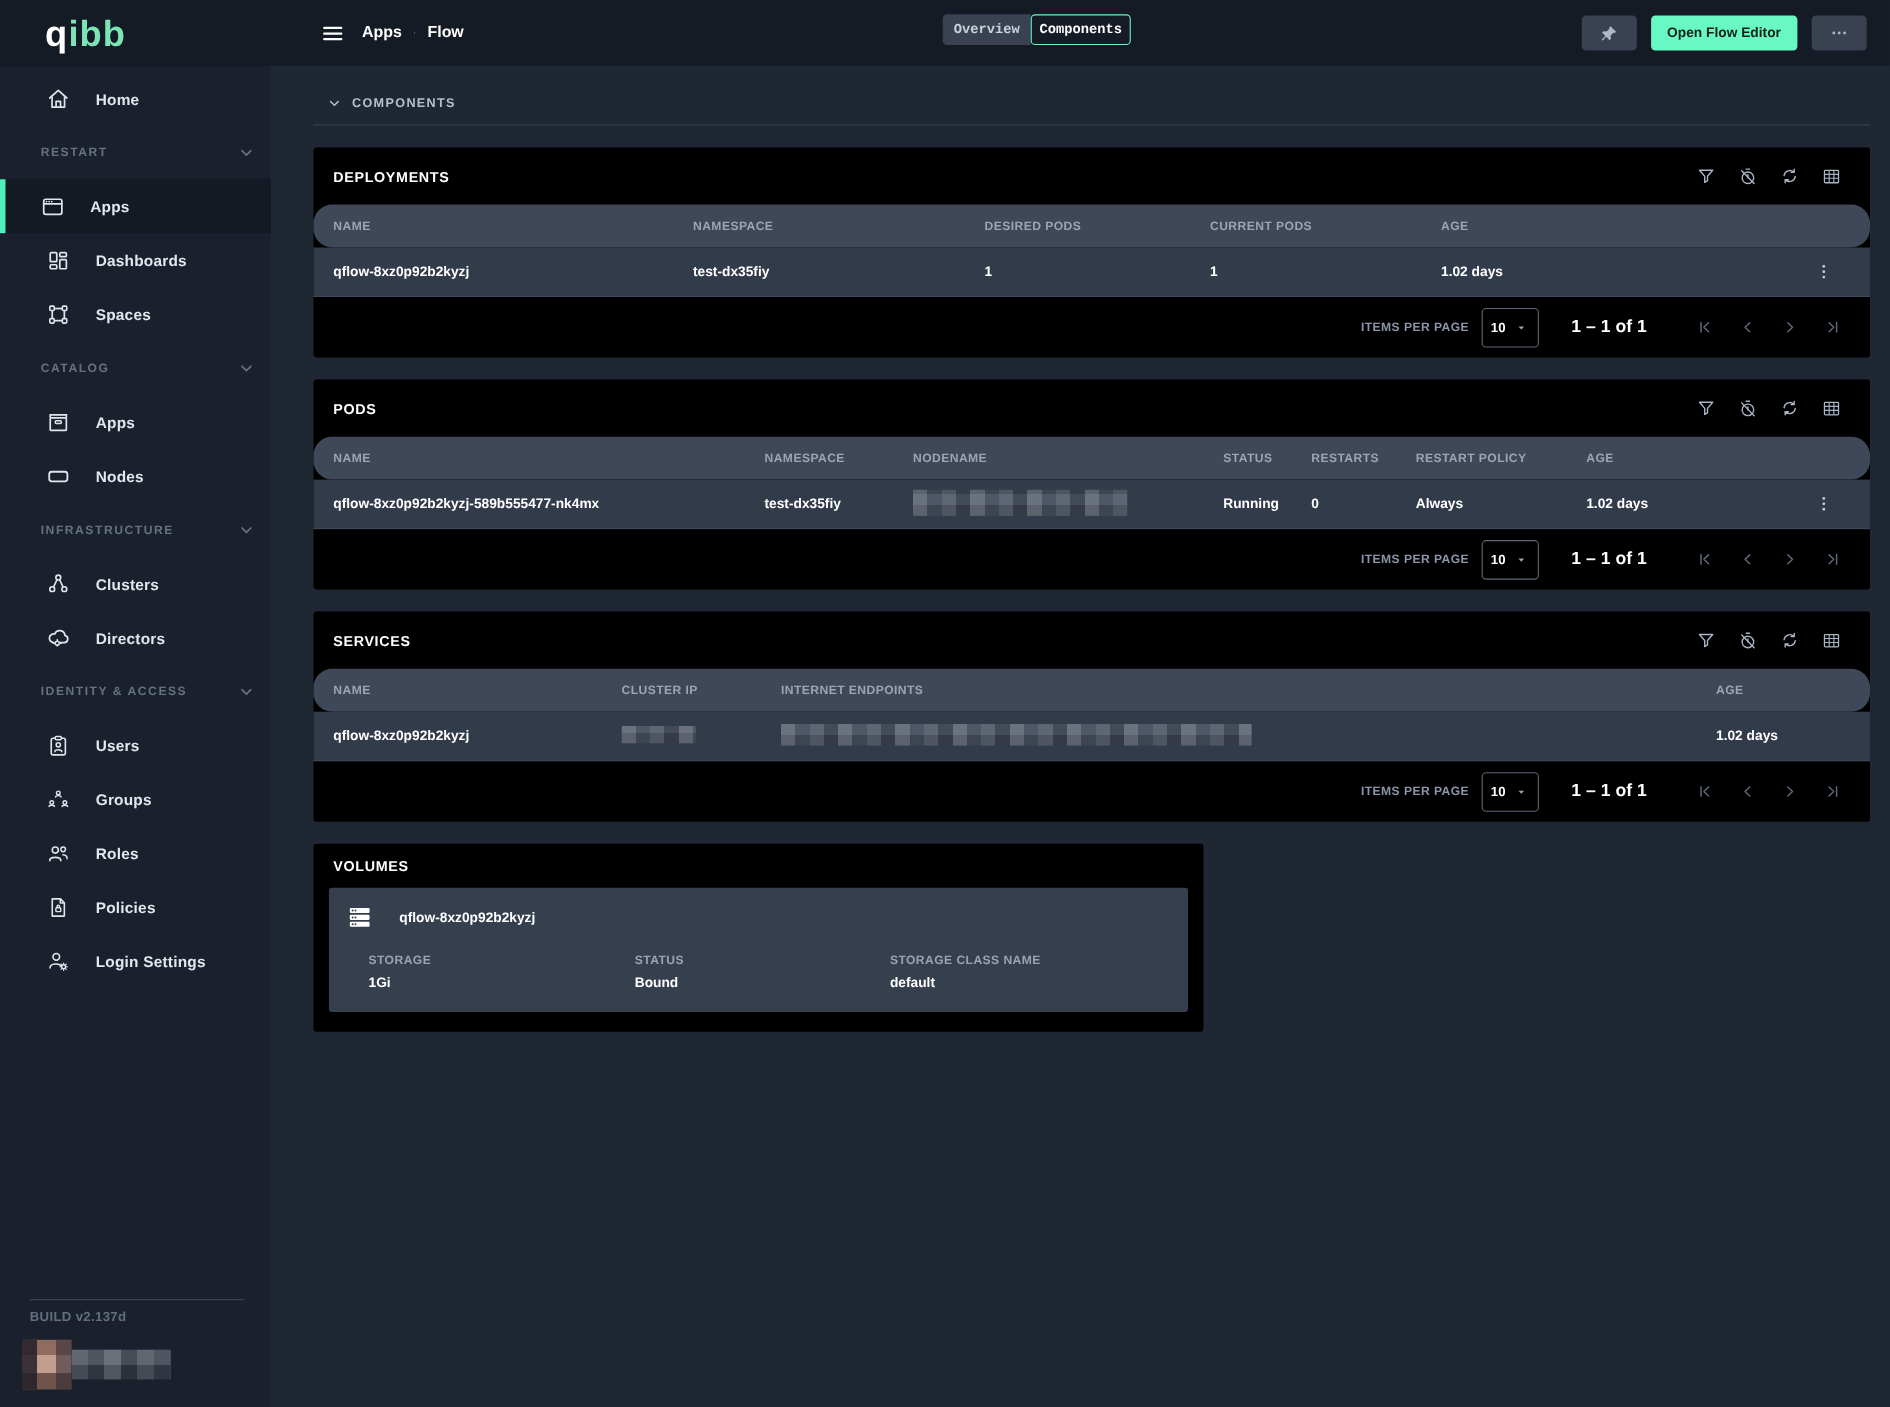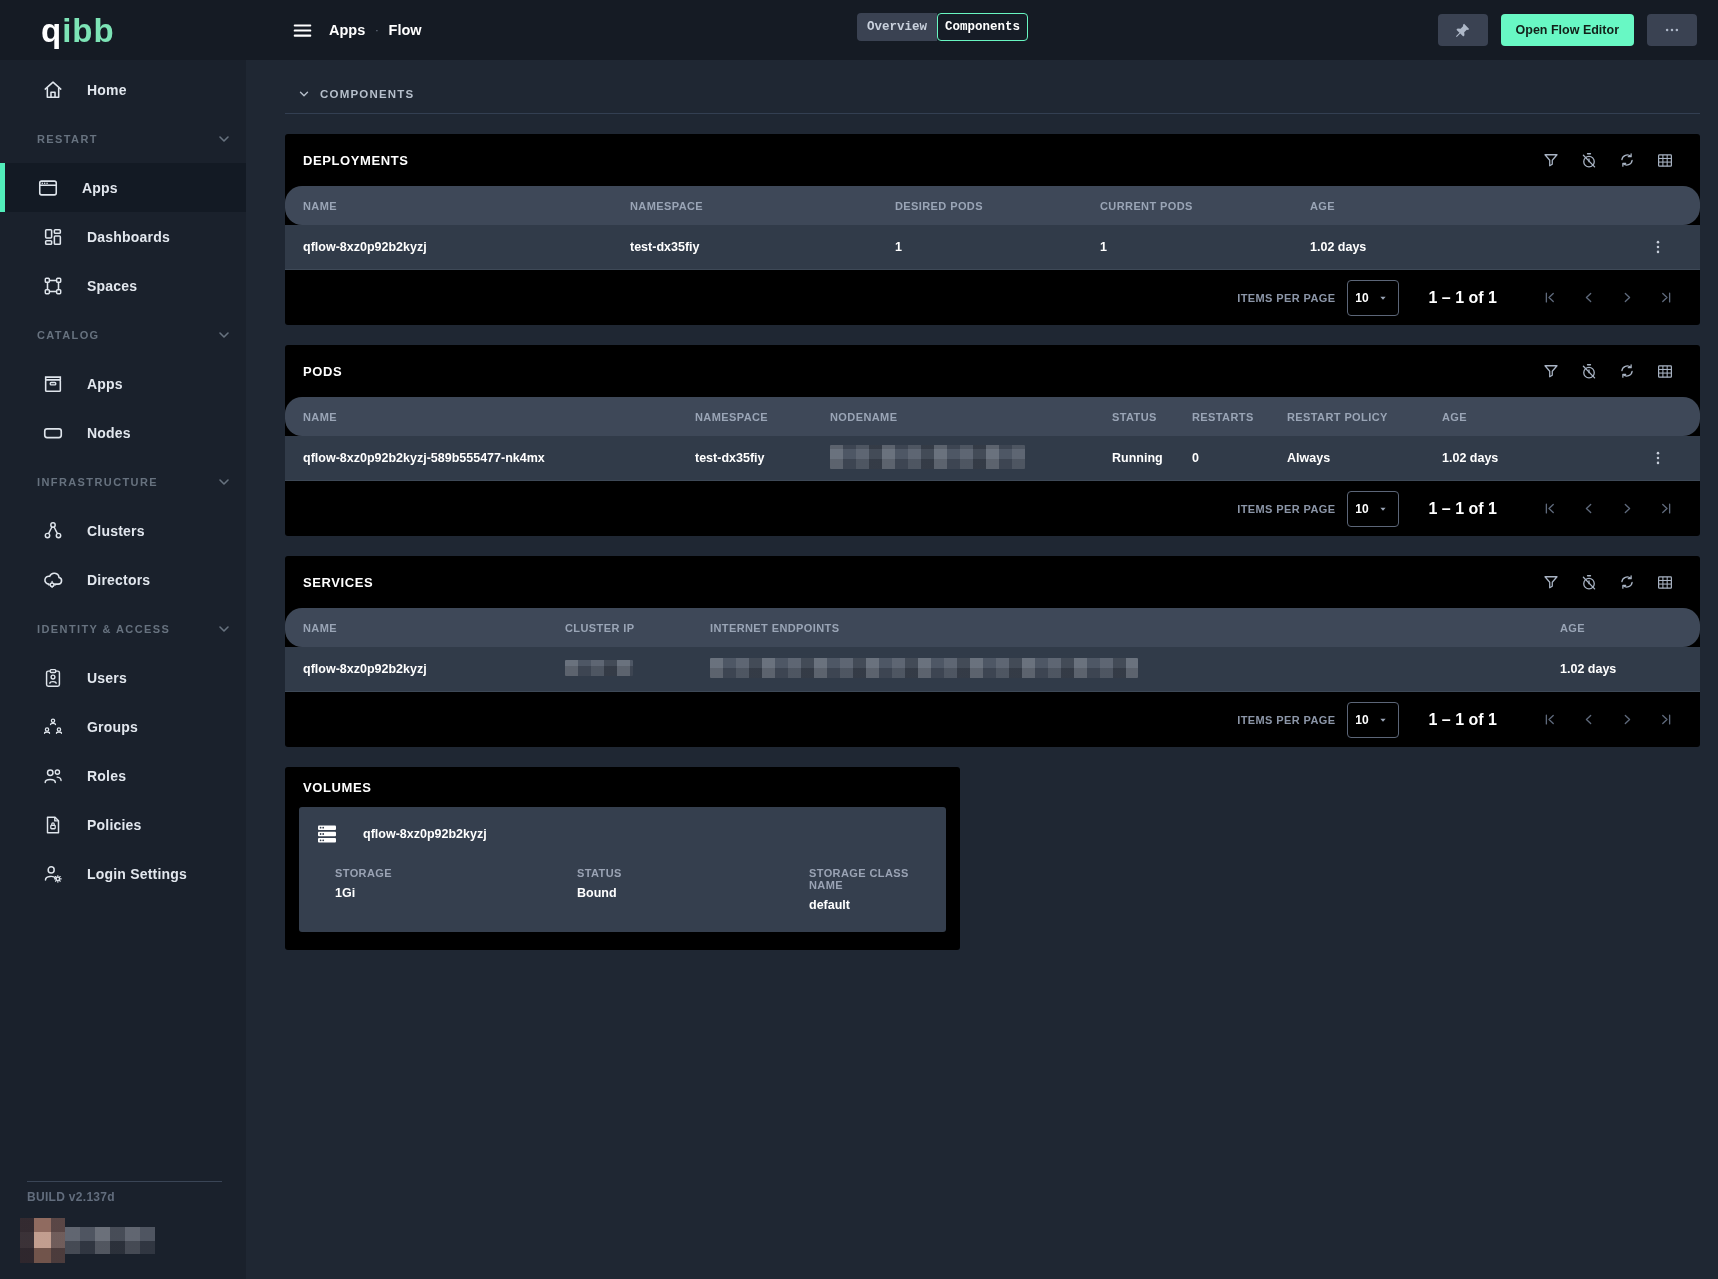--- a/index.html
+++ b/index.html
@@ -85,21 +85,21 @@
 
   .tfoot { height:55px; display:flex; align-items:center; justify-content:flex-end; padding-right:26px; }
   .tfoot .per-page-label { color:#8c96a8; font-size:11px; font-weight:bold; letter-spacing:.4px; }
   .select-box { width:52px; height:36px; margin-left:11px; border:1px solid #5c6678; border-radius:4px; display:flex; align-items:center; justify-content:center; gap:7px; color:#fff; font-size:12px; font-weight:bold; cursor:pointer; }
   .select-box svg { color:#9aa5b6; }
   .range-label { margin-left:30px; color:#fff; font-size:16px; font-weight:bold; }
   .pager { display:flex; gap:24px; margin-left:45px; }
   .pg-ic { width:15px; height:15px; color:#5f6a7c; display:flex; cursor:pointer; }
 
   
-  .volumes-card { width:675px; }
+  .volumes-card { width:809px; }
   .vol-title-row { height:40px; display:flex; align-items:center; padding-left:18px; }
   .vol-body { padding:0 14px 18px 14px; }
   .vol-panel { background:#353f4e; border-radius:3px; padding:16px 16px 20px 16px; }
   .vol-head { display:flex; align-items:center; gap:24px; height:22px; }
   .vol-ic { color:#fff; display:flex; }
   .vol-name { font-size:12.5px; font-weight:bold; color:#fff; }
   .vol-cols { display:grid; grid-template-columns:242px 232px 1fr; padding-left:20px; margin-top:22px; }
   .vol-label { font-size:11px; font-weight:bold; color:#9aa3b4; letter-spacing:.4px; }
   .vol-value { margin-top:7px; font-size:12.5px; font-weight:bold; color:#fff; }
 </style>

